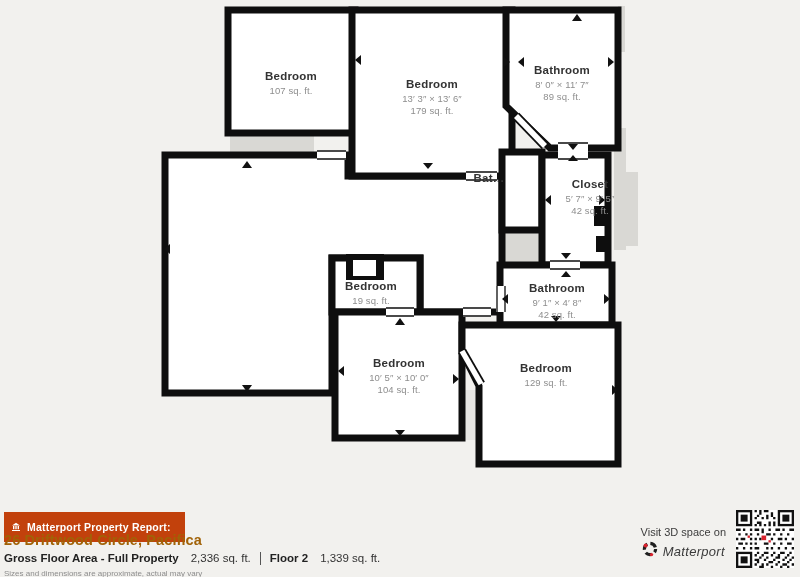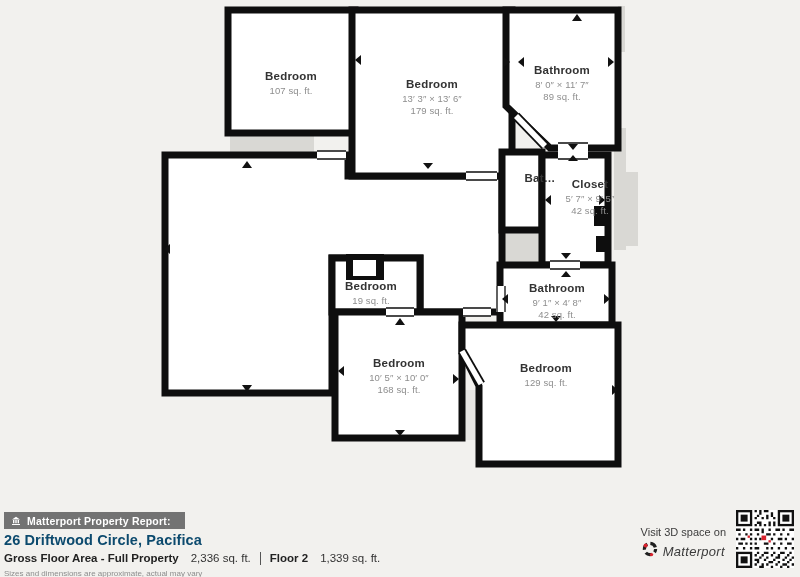--- a/index.html
+++ b/index.html
@@ -11,26 +11,26 @@
     -webkit-font-smoothing:antialiased;
   }
   .plan{position:absolute;left:0;top:0;width:720px;height:505px;}
   .plan svg{position:absolute;left:0;top:0;}
   .room-label{position:absolute;transform:translateX(-50%);text-align:center;white-space:nowrap;line-height:1.2;}
   .rn{display:block;font-size:11.5px;font-weight:700;color:#333;letter-spacing:.2px;}
   .rs{display:block;font-size:9.5px;color:#8e8e8e;margin-top:1px;letter-spacing:.1px;}
 
   .footer{position:absolute;left:0;top:505px;width:800px;height:72px;}
   .banner{
-    position:absolute;left:4px;top:7px;height:17px;
-    background:#737373;color:#fff;display:flex;align-items:center;gap:6px;
+    position:absolute;left:4px;top:7px;height:30px;
+    background:#c2410c;color:#fff;display:flex;align-items:center;gap:6px;
     padding:0 14px 0 7px;
   }
   .banner-text{font-size:10.5px;font-weight:700;letter-spacing:.2px;}
-  .address{position:absolute;left:4px;top:27px;font-size:14.5px;font-weight:700;color:#0c4a6e;letter-spacing:.1px;}
+  .address{position:absolute;left:4px;top:27px;font-size:14.5px;font-weight:700;color:#a16207;letter-spacing:.1px;}
   .stats{position:absolute;left:4px;top:47px;display:flex;align-items:flex-start;font-size:11.5px;color:#222;}
   .stats .lbl{font-weight:700;}
   .stats .val{font-weight:400;margin-left:12px;color:#333;}
   .sep{border-left:1.5px solid #555;height:13px;margin:0 9px;}
   .disclaimer{position:absolute;left:4px;top:64px;font-size:8px;color:#8d8d8d;}
 
   .visit{position:absolute;right:74px;top:21px;text-align:right;}
   .visit-text{font-size:11px;color:#3c3c3c;display:block;}
   .brand-row{display:flex;align-items:center;justify-content:center;gap:5px;margin-top:3px;}
   .brand-name{font-size:13px;color:#3a3a3a;font-weight:500;letter-spacing:.3px;font-style:italic;}
@@ -139,41 +139,41 @@
   <div class="room-label" style="left:432px;top:78px">
     <span class="rn">Bedroom</span>
     <span class="rs">13′ 3″ × 13′ 6″</span>
     <span class="rs">179 sq. ft.</span>
   </div>
   <div class="room-label" style="left:562px;top:64px">
     <span class="rn">Bathroom</span>
     <span class="rs">8′ 0″ × 11′ 7″</span>
     <span class="rs">89 sq. ft.</span>
   </div>
-  <div class="room-label" style="left:540px;top:172px">
+  <div class="room-label" style="left:489px;top:172px">
     <span class="rn">Bat…</span>
   </div>
   <div class="room-label" style="left:590px;top:178px">
     <span class="rn">Closet</span>
     <span class="rs">5′ 7″ × 9′ 5″</span>
     <span class="rs">42 sq. ft.</span>
   </div>
   <div class="room-label" style="left:557px;top:282px">
     <span class="rn">Bathroom</span>
     <span class="rs">9′ 1″ × 4′ 8″</span>
     <span class="rs">42 sq. ft.</span>
   </div>
   <div class="room-label" style="left:371px;top:280px">
     <span class="rn">Bedroom</span>
     <span class="rs">19 sq. ft.</span>
   </div>
   <div class="room-label" style="left:399px;top:357px">
     <span class="rn">Bedroom</span>
     <span class="rs">10′ 5″ × 10′ 0″</span>
-    <span class="rs">168 sq. ft.</span>
+    <span class="rs">104 sq. ft.</span>
   </div>
   <div class="room-label" style="left:546px;top:362px">
     <span class="rn">Bedroom</span>
     <span class="rs">129 sq. ft.</span>
   </div>
 </div>
 
 <div class="footer">
   <div class="banner">
     <span>

